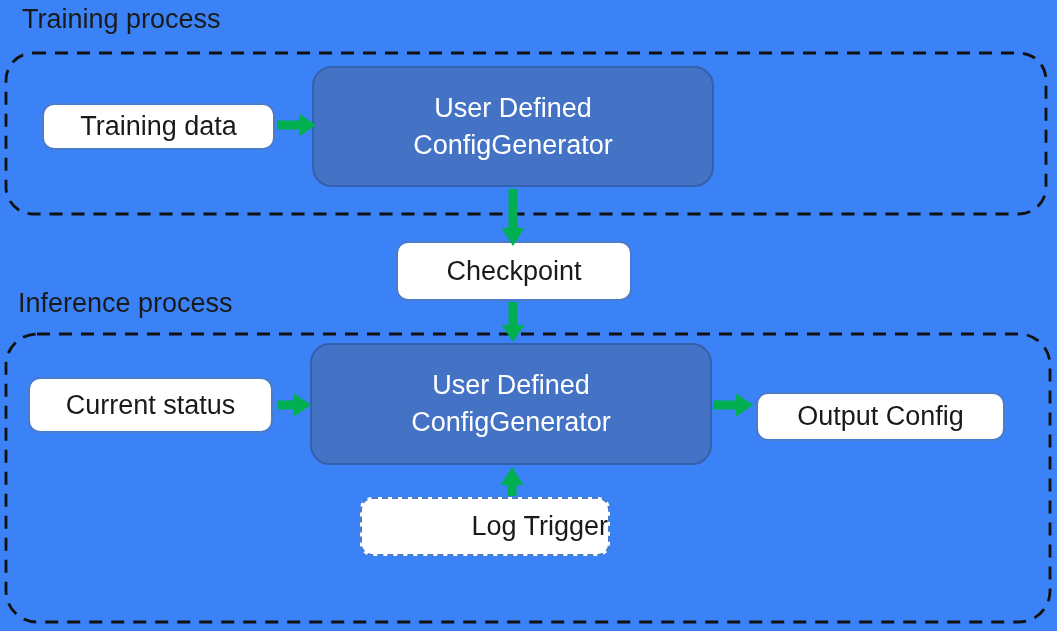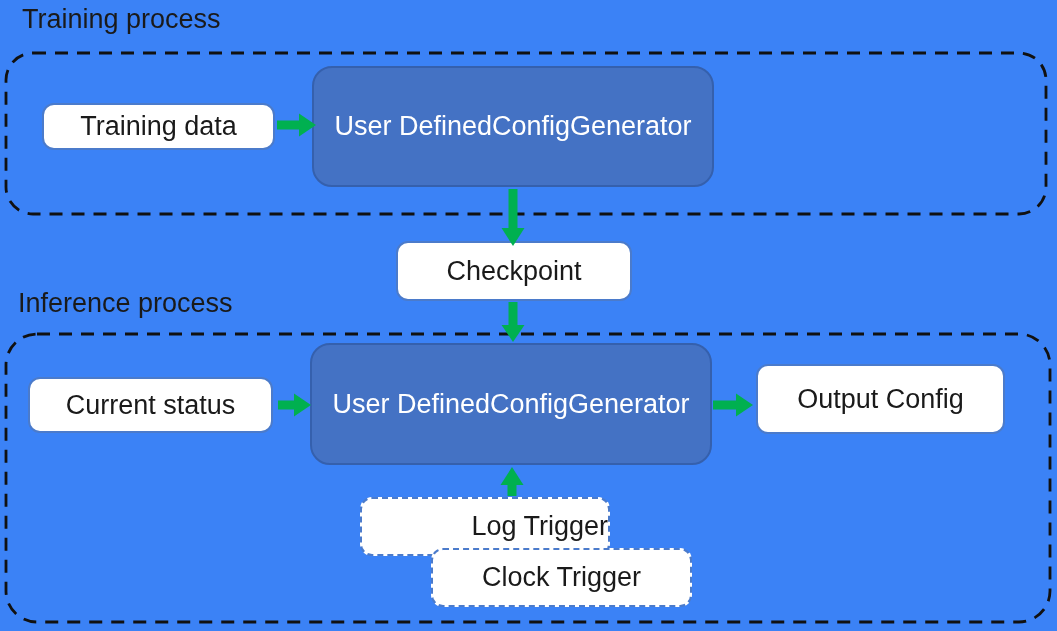--- a/index.html
+++ b/index.html
@@ -41,21 +41,21 @@
   }
   .white-box {
     border: 2.5px solid var(--box-border, #4b7bcb);
     border-radius: 12px;
   }
   .blue-box {
     background: var(--node-fill, #4472C4);
     border: 2.5px solid var(--node-border, #3560ad);
     border-radius: 20px;
     color: var(--text-light, #ffffff);
-    flex-direction: row;
+    flex-direction: column;
     line-height: 37px;
   }
   .dashed-box {
     border: 2.5px dashed var(--box-border, #4b7bcb);
     border-radius: 12px;
   }
   .container-rect {
     fill: none;
     stroke: var(--container-stroke, #111111);
     stroke-width: 2.8;
@@ -99,31 +99,28 @@
 
   <div class="node white-box" style="left:396px; top:241px; width:236px; height:60px;">
     <span>Checkpoint</span>
   </div>
 
   <div class="node blue-box" style="left:310px; top:343px; width:402px; height:122px;">
     <span>User Defined</span>
     <span>ConfigGenerator</span>
   </div>
 
-  <div class="node white-box" style="left:756px; top:364px; width:249px; height:70px;">
+  <div class="node white-box" style="left:756px; top:392px; width:249px; height:49px;">
     <span>Output Config</span>
   </div>
 
   <div class="node dashed-box" style="left:360px; top:497px; width:250px; height:59px;justify-content:flex-end;">
     <span>Log Trigger</span>
   </div>
 
-  <div class="node dashed-box" style="left:431px; top:548px; width:261px; height:59px;">
-    <span>Clock Trigger</span>
-  </div>
 
   <svg class="layer" viewBox="0 0 1057 631">
     <g>
       <line class="arrow-line" x1="277" y1="125" x2="300" y2="125"></line>
       <polygon class="arrow-head" points="299,113.5 316,125 299,136.5"></polygon>
     </g>
     <g>
       <line class="arrow-line" x1="513" y1="189" x2="513" y2="229"></line>
       <polygon class="arrow-head" points="501.5,228 524.5,228 513,246"></polygon>
     </g>

